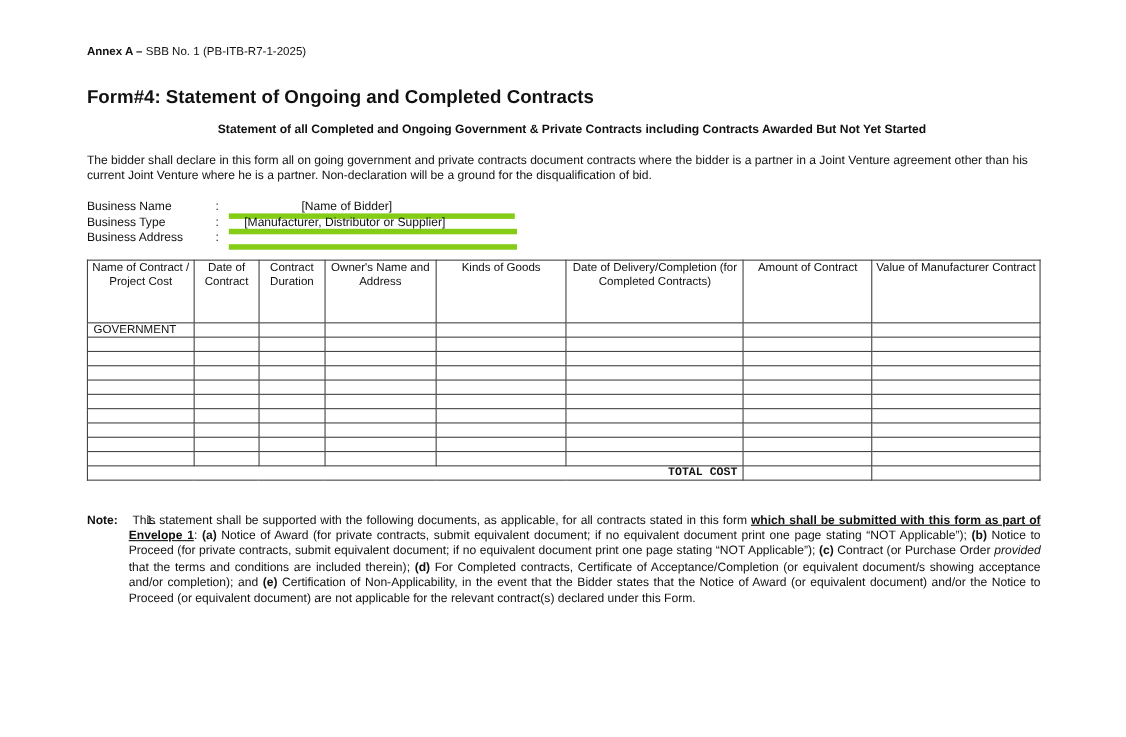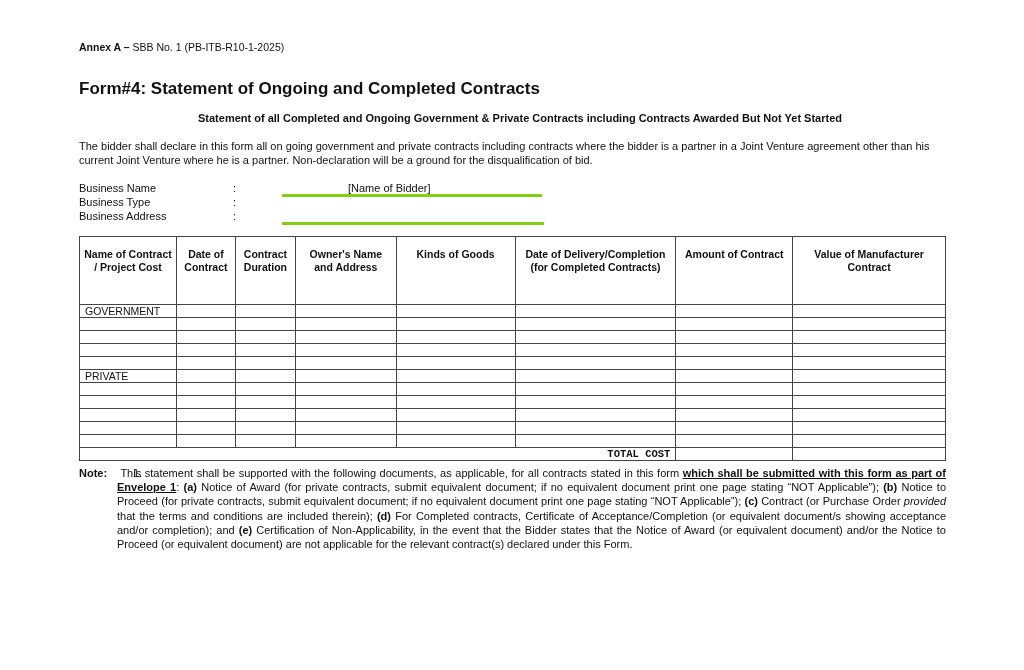--- a/index.html
+++ b/index.html
@@ -23,79 +23,82 @@
   }
   .subtitle span { display: inline-block; margin-left: 16px; }
   .intro {
     position: absolute; left: 79px; top: 139px; width: 866px;
     font-size: 11px; line-height: 14px;
   }
   .biz {
     position: absolute; left: 79px; top: 181px;
     font-size: 11px; line-height: 14px;
   }
-  .biz-row { display: flex; height: 14px; gap: 37px; }
+  .biz-row { display: flex; height: 14px; }
   .biz-label { width: 117px; }
   .biz-colon { width: 12px; }
   .biz-value {
-    width: 260px; border-bottom: 3px solid #84cc16; position: relative;
+    width: 260px; border-bottom: 5px solid #84cc16; position: relative;
     height: 13px; white-space: nowrap;
   }
   .biz-value span { position: absolute; top: 0; }
   table.contracts {
     position: absolute; left: 79px; top: 236px; width: 867px;
     border-collapse: collapse; font-size: 10.5px;
   }
   table.contracts td, table.contracts th {
     border: 1px solid #444; padding: 0 3px; height: 12px; line-height: 12px;
     vertical-align: top;
   }
   table.contracts th {
-    font-weight: bold; text-align: center; height: 56px; padding-top: 11px;
+    font-weight: normal; text-align: center; height: 56px; padding-top: 0;
     line-height: 13px;
   }
   table.contracts td.section { text-align: left; padding-left: 5px; margin-left: 20px; }
   table.contracts td.total-label { text-align: right; font-weight: bold; padding-right: 5px; font-family: Liberation Mono, monospace; }
   .note {
     position: absolute; left: 79px; top: 466px; width: 867px;
     font-size: 11px; line-height: 14.2px;
   }
   .note-label { position: absolute; left: 0; top: 0; font-weight: bold; }
   .note-body {
     position: absolute; left: 38px; top: 0; width: 829px;
     text-align: justify; text-indent: 16px;
   }
   .u-bold { font-weight: bold; text-decoration: underline; }
 </style>
 </head>
 <body>
 
 <div class="annex">
-  <b>Annex A –</b><span> SBB No. 1 (PB-ITB-R10-1-2025)</span>
+  <b>Annex A –</b><span> SBB No. 1 (PB-ITB-R7-1-2025)</span>
 </div>
 
 <div class="form-title">Form#4: Statement of Ongoing and Completed Contracts</div>
 
 <div class="subtitle">
   <span>Statement of all Completed and Ongoing Government &amp; Private Contracts including Contracts Awarded But Not Yet Started</span>
 </div>
 
-<div class="intro">The bidder shall declare in this form all on going government and private contracts including contracts where the bidder is a partner in a Joint Venture agreement other than his current Joint Venture where he is a partner. Non-declaration will be a ground for the disqualification of bid.</div>
+<div class="intro">The bidder shall declare in this form all on going government and private contracts document contracts where the bidder is a partner in a Joint Venture agreement other than his current Joint Venture where he is a partner. Non-declaration will be a ground for the disqualification of bid.</div>
 
 <div class="biz">
   <div class="biz-row">
     <span class="biz-label">Business Name</span>
     <span class="biz-colon">:</span>
     <span class="biz-value">
         <span style="left:66px">[Name of Bidder]</span>
       </span>
   </div>
   <div class="biz-row">
     <span class="biz-label">Business Type</span>
     <span class="biz-colon">:</span>
+    <span class="biz-value" style="width:262px">
+        <span style="left:14px">[Manufacturer, Distributor or Supplier]</span>
+      </span>
   </div>
   <div class="biz-row">
     <span class="biz-label">Business Address</span>
     <span class="biz-colon">:</span>
     <span class="biz-value" style="width:262px">
         <span style="left:0"></span>
       </span>
   </div>
 </div>
 
@@ -167,30 +170,20 @@
         <td></td>
         <td></td>
         <td></td>
         <td></td>
         <td></td>
         <td></td>
         <td></td>
         <td></td>
       </tr>
       <tr>
-        <td class="section">PRIVATE</td>
-        <td></td>
-        <td></td>
-        <td></td>
-        <td></td>
-        <td></td>
-        <td></td>
-        <td></td>
-      </tr>
-      <tr>
         <td></td>
         <td></td>
         <td></td>
         <td></td>
         <td></td>
         <td></td>
         <td></td>
         <td></td>
       </tr>
       <tr>

